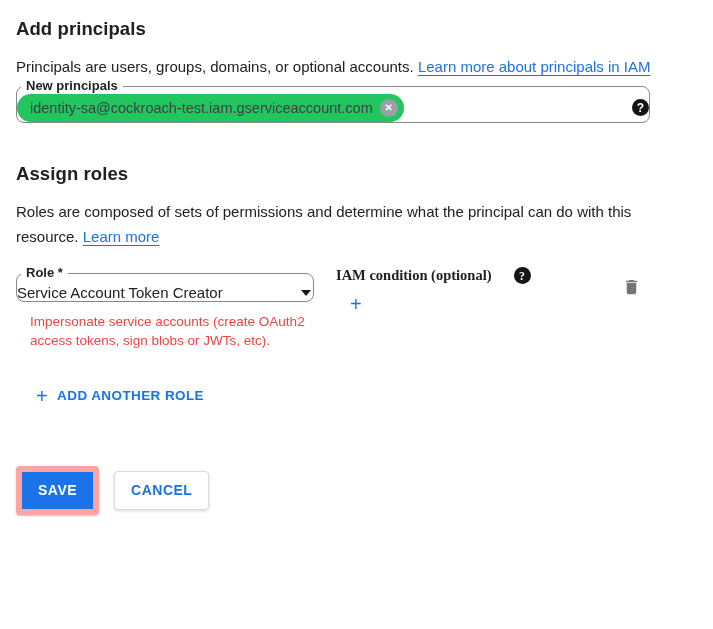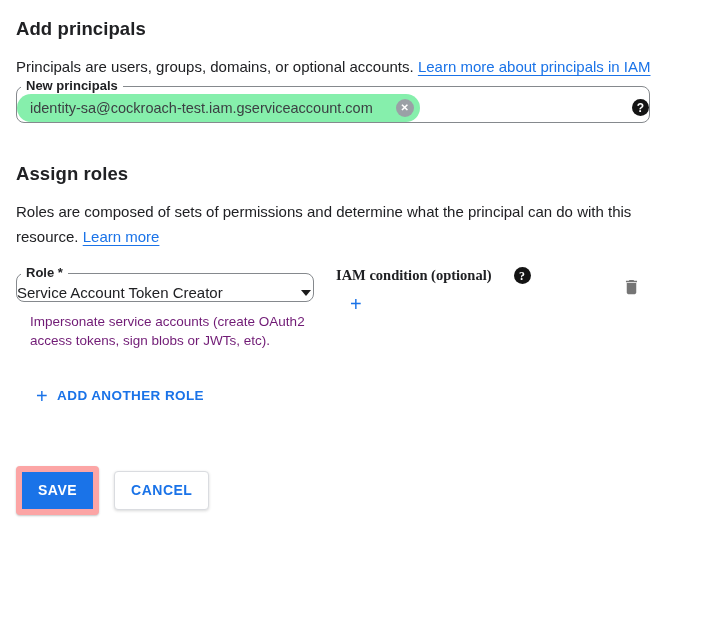--- a/index.html
+++ b/index.html
@@ -29,22 +29,22 @@
     border: 1px solid #85898d; border-radius: 8px; margin: 0; padding: 0;
   }
   fieldset.outlined legend {
     font-size: 13px; font-weight: 700; color: #202124;
     padding: 0 5px; margin-left: 4px; line-height: 14px;
   }
 
   .np-field { margin-top: 20px; width: 634px; padding: 0 14px 30px 14px; cursor: text; }
   .np-row { display: flex; align-items: flex-start; justify-content: space-between; margin-top: 1px; }
   .chip {
-    display: inline-flex; align-items: center; gap: 23px;
-    background: #86efac; border-radius: 15px; padding: 5px 6px 5px 13px;
+    display: inline-flex; align-items: center; gap: 7px;
+    background: #22c55e; border-radius: 15px; padding: 5px 6px 5px 13px;
     font-size: 14.5px; color: #3c4043; white-space: nowrap;
   }
   .chip-close {
     width: 18px; height: 18px; border-radius: 50%; background: #9aa0a6;
     color: #ffffff; display: inline-flex; align-items: center; justify-content: center;
     font-size: 10px; font-weight: 700; cursor: pointer; flex: none; line-height: 1;
   }
   .help-icon {
     width: 17px; height: 17px; border-radius: 50%; background: #141414;
     color: #ffffff; display: inline-flex; align-items: center; justify-content: center;
@@ -61,21 +61,21 @@
   .role-col { width: 298px; flex: none; }
   .role-field { width: 298px; padding: 0 12px 12px 14px; cursor: pointer; }
   .role-value-row { display: flex; align-items: center; justify-content: space-between; margin-top: 4px; }
   .role-value { font-size: 15px; color: #202124; }
   .caret {
     width: 0; height: 0; margin-right: 2px;
     border-left: 5px solid transparent; border-right: 5px solid transparent;
     border-top: 6px solid #1b1b1b;
   }
   .role-helper {
-    margin: 10px 0 0 14px; font-size: 13.5px; line-height: 19px; color: #701a75;
+    margin: 10px 0 0 14px; font-size: 13.5px; line-height: 19px; color: #ef4444;
     max-width: 275px;
   }
 
   .cond-col { margin-left: 22px; flex: none; }
   .cond-label-row { display: flex; align-items: flex-end; gap: 22px; margin-top: 1px; font-family: Liberation Serif, serif; }
   .cond-label { font-size: 14.5px; font-weight: 700; color: #202124; }
   .cond-help { margin-top: 0; }
 
   .text-btn {
     display: inline-flex; align-items: center; gap: 9px;

